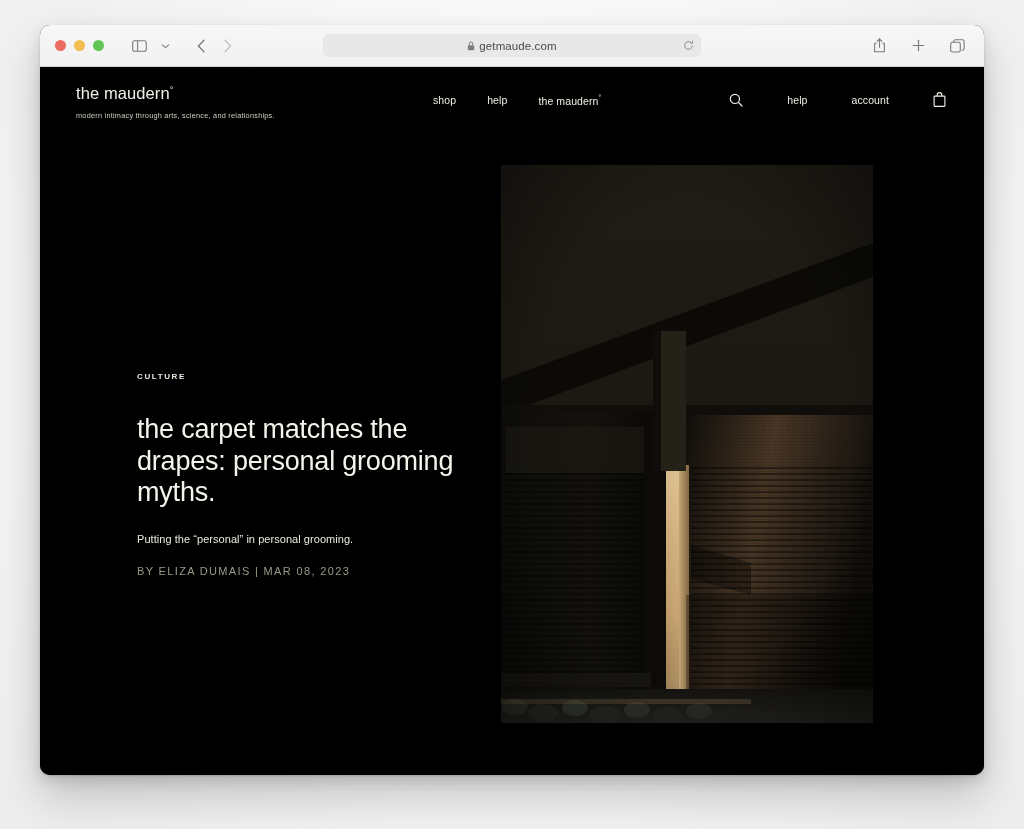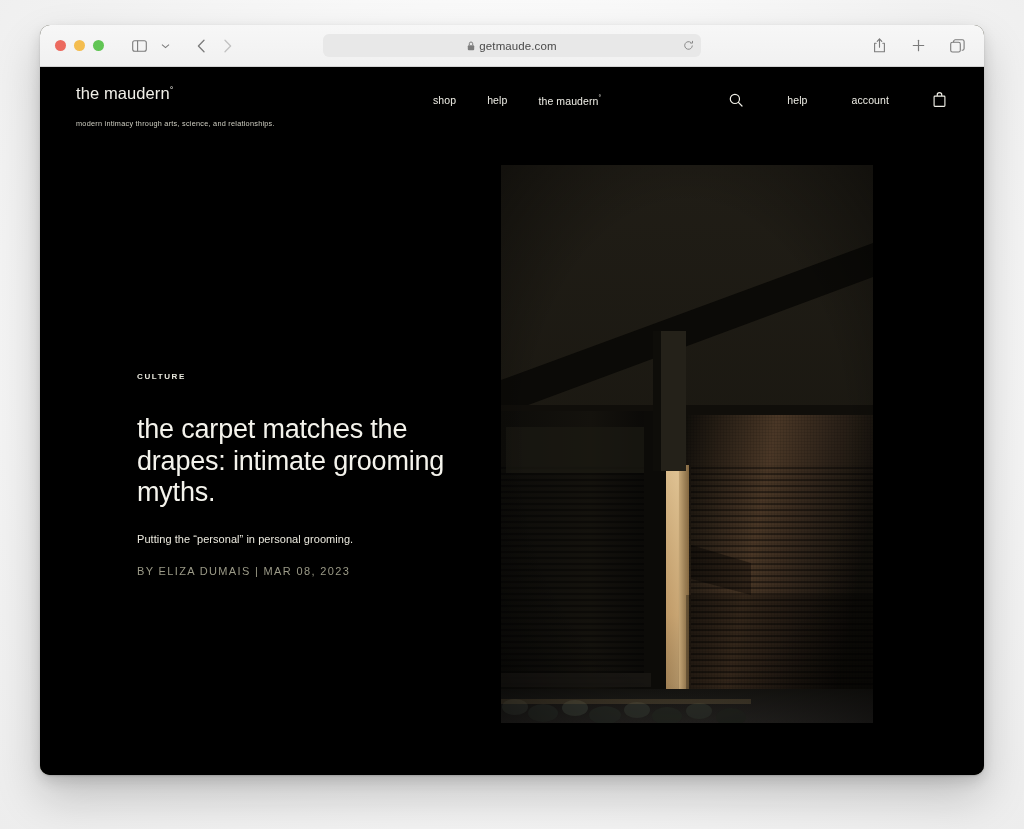--- a/index.html
+++ b/index.html
@@ -154,21 +154,21 @@
     letter-spacing: 0.1px;
     position: relative;
     display: inline-block;
   }
   .brand-name .mark {
     font-size: 9px;
     vertical-align: super;
     letter-spacing: 0;
   }
   .brand-tagline {
-    margin-top: 16px;
+    margin-top: 8px;
     font-size: 7.3px;
     color: #cfcec2;
     letter-spacing: 0.25px;
   }
 
   .main-nav {
     position: absolute;
     left: 393px;
     top: 27px;
     display: flex;
@@ -461,20 +461,20 @@
             <ellipse cx="230" cy="552" rx="15" ry="9" fill="#1f211c"></ellipse>
           </g>
           <rect x="0" y="534" width="250" height="5" fill="#7a6845" opacity="0.35"></rect>
 
           <rect width="372" height="558" fill="url(#vign)"></rect>
         </svg>
       </div>
 
       <div class="article">
         <div class="eyebrow">CULTURE</div>
-        <h1 class="headline">the carpet matches the drapes: intimate grooming myths.</h1>
+        <h1 class="headline">the carpet matches the drapes: personal grooming myths.</h1>
         <div class="dek">Putting the “personal” in personal grooming.</div>
         <div class="byline">BY ELIZA DUMAIS | MAR 08, 2023</div>
       </div>
 
     </div>
   </div>
 </div>
 
 </body></html>

